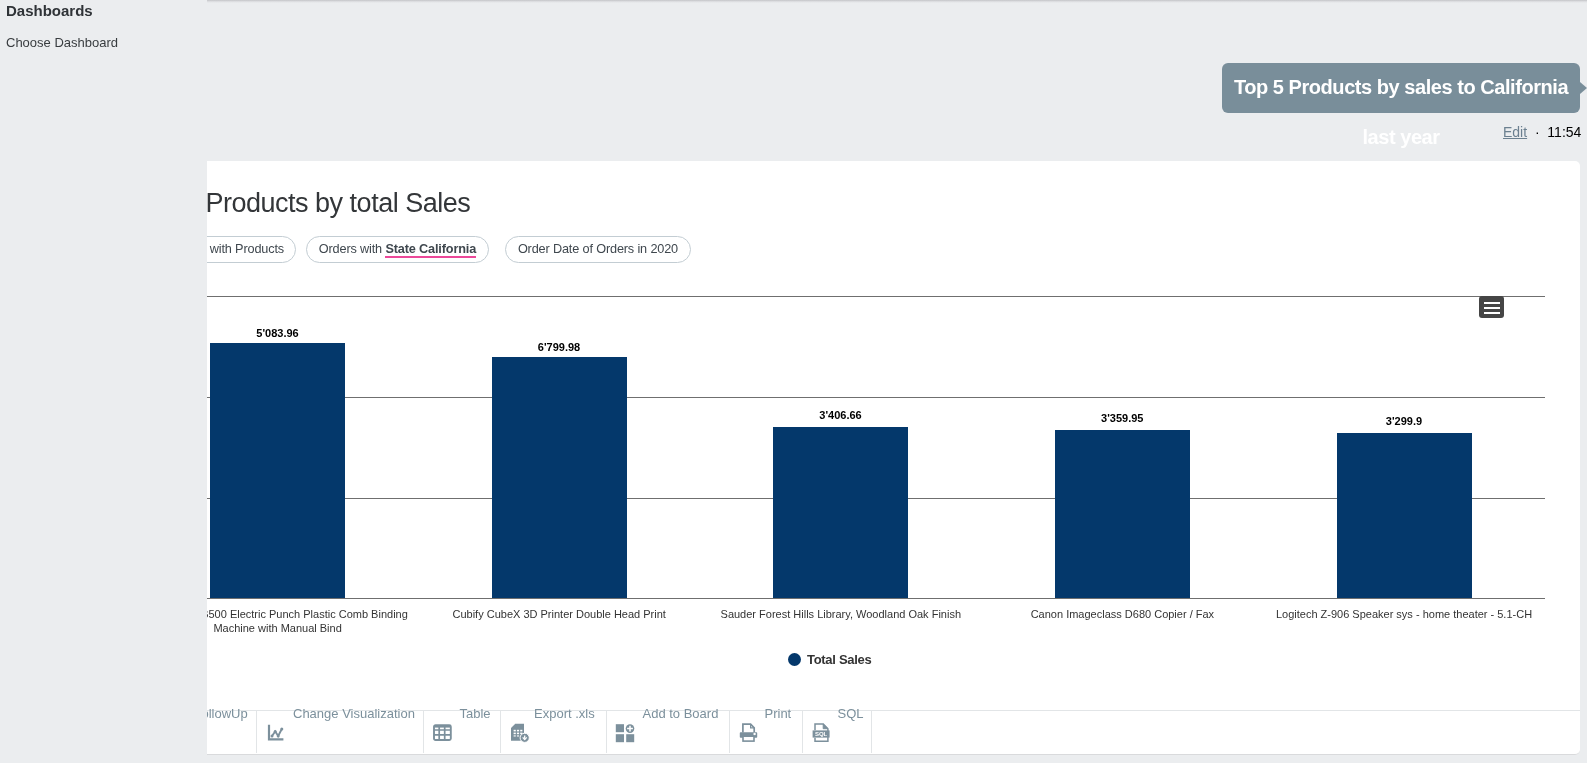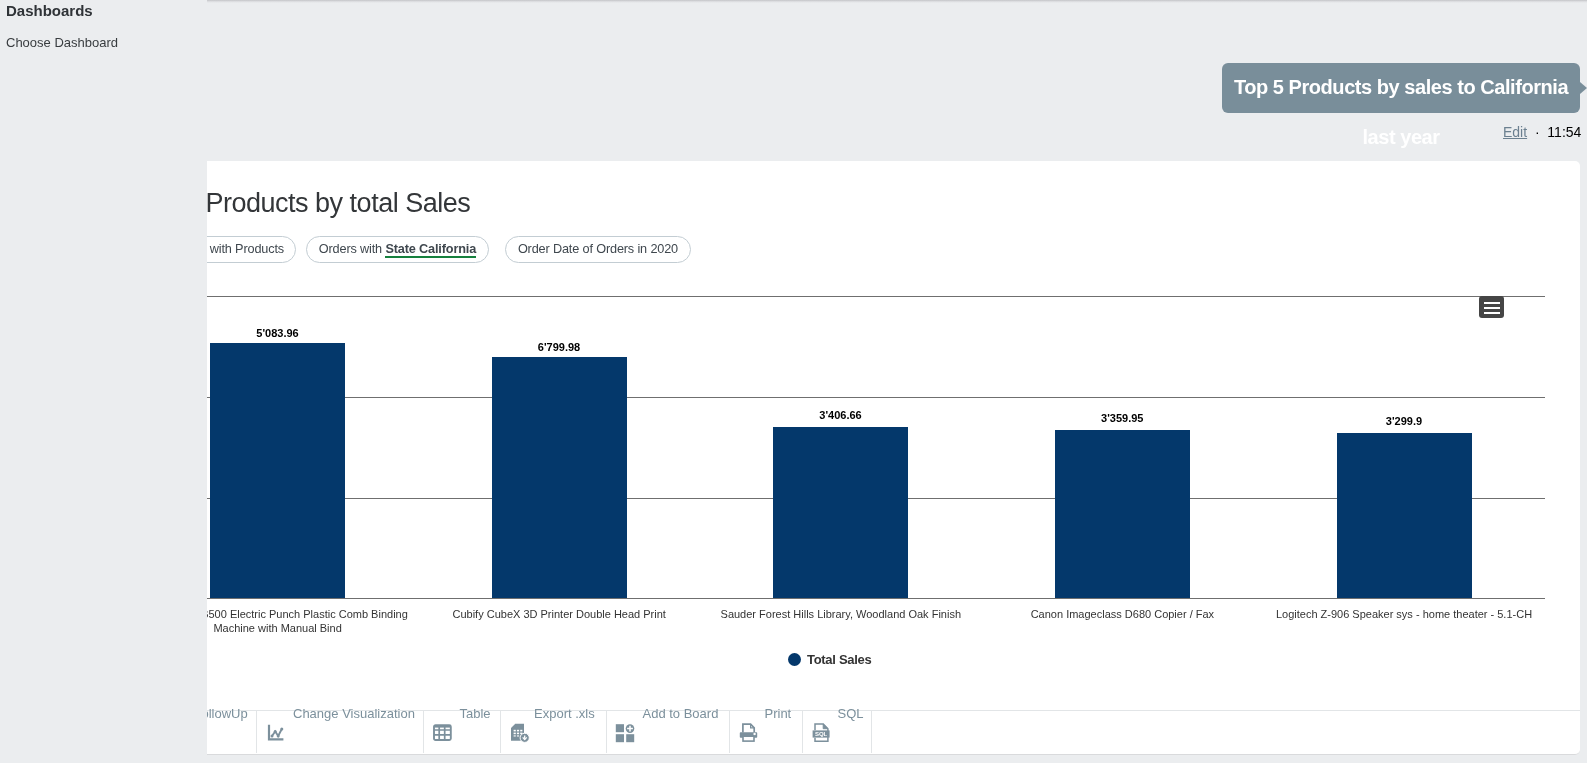--- a/index.html
+++ b/index.html
@@ -19,21 +19,21 @@
 
 <div class="abs" style="left:195px;top:0;width:1392px;height:3px;background:linear-gradient(#c3c4c7,#dfe0e3 55%,#ebedef)"></div>
 
 <div class="abs" style="left:189px;top:0;width:6.5px;height:161px;background:#f3f4f6"></div>
 
 <div class="abs" style="left:120px;top:161px;width:1460px;height:594.2px;background:#fff;border-radius:5px;border-bottom:1.6px solid #d9dadc"></div>
 
 <div class="abs" style="left:135px;top:188.3px;font-size:27px;color:#333639;letter-spacing:-0.5px">Top 5 Products by total Sales</div>
 
 <div class="chip" style="left:156px">Orders with Products</div>
-<div class="chip" style="left:306.3px">Orders with <b style="border-bottom:2px solid #15803d">State California</b></div>
+<div class="chip" style="left:306.3px">Orders with <b style="border-bottom:2px solid #ec4899">State California</b></div>
 <div class="chip" style="left:505.4px">Order Date of Orders in 2020</div>
 
 <div class="grid" style="top:295.5px"></div>
 <div class="grid" style="top:396.5px"></div>
 <div class="grid" style="top:497.5px"></div>
 <div class="grid" style="top:597.5px"></div>
 
 <div class="bar" style="left:210px;top:343px;height:254.5px"></div>
 <div class="bar" style="left:491.5px;top:357px;height:240.5px"></div>
 <div class="bar" style="left:773px;top:427px;height:170.5px"></div>

